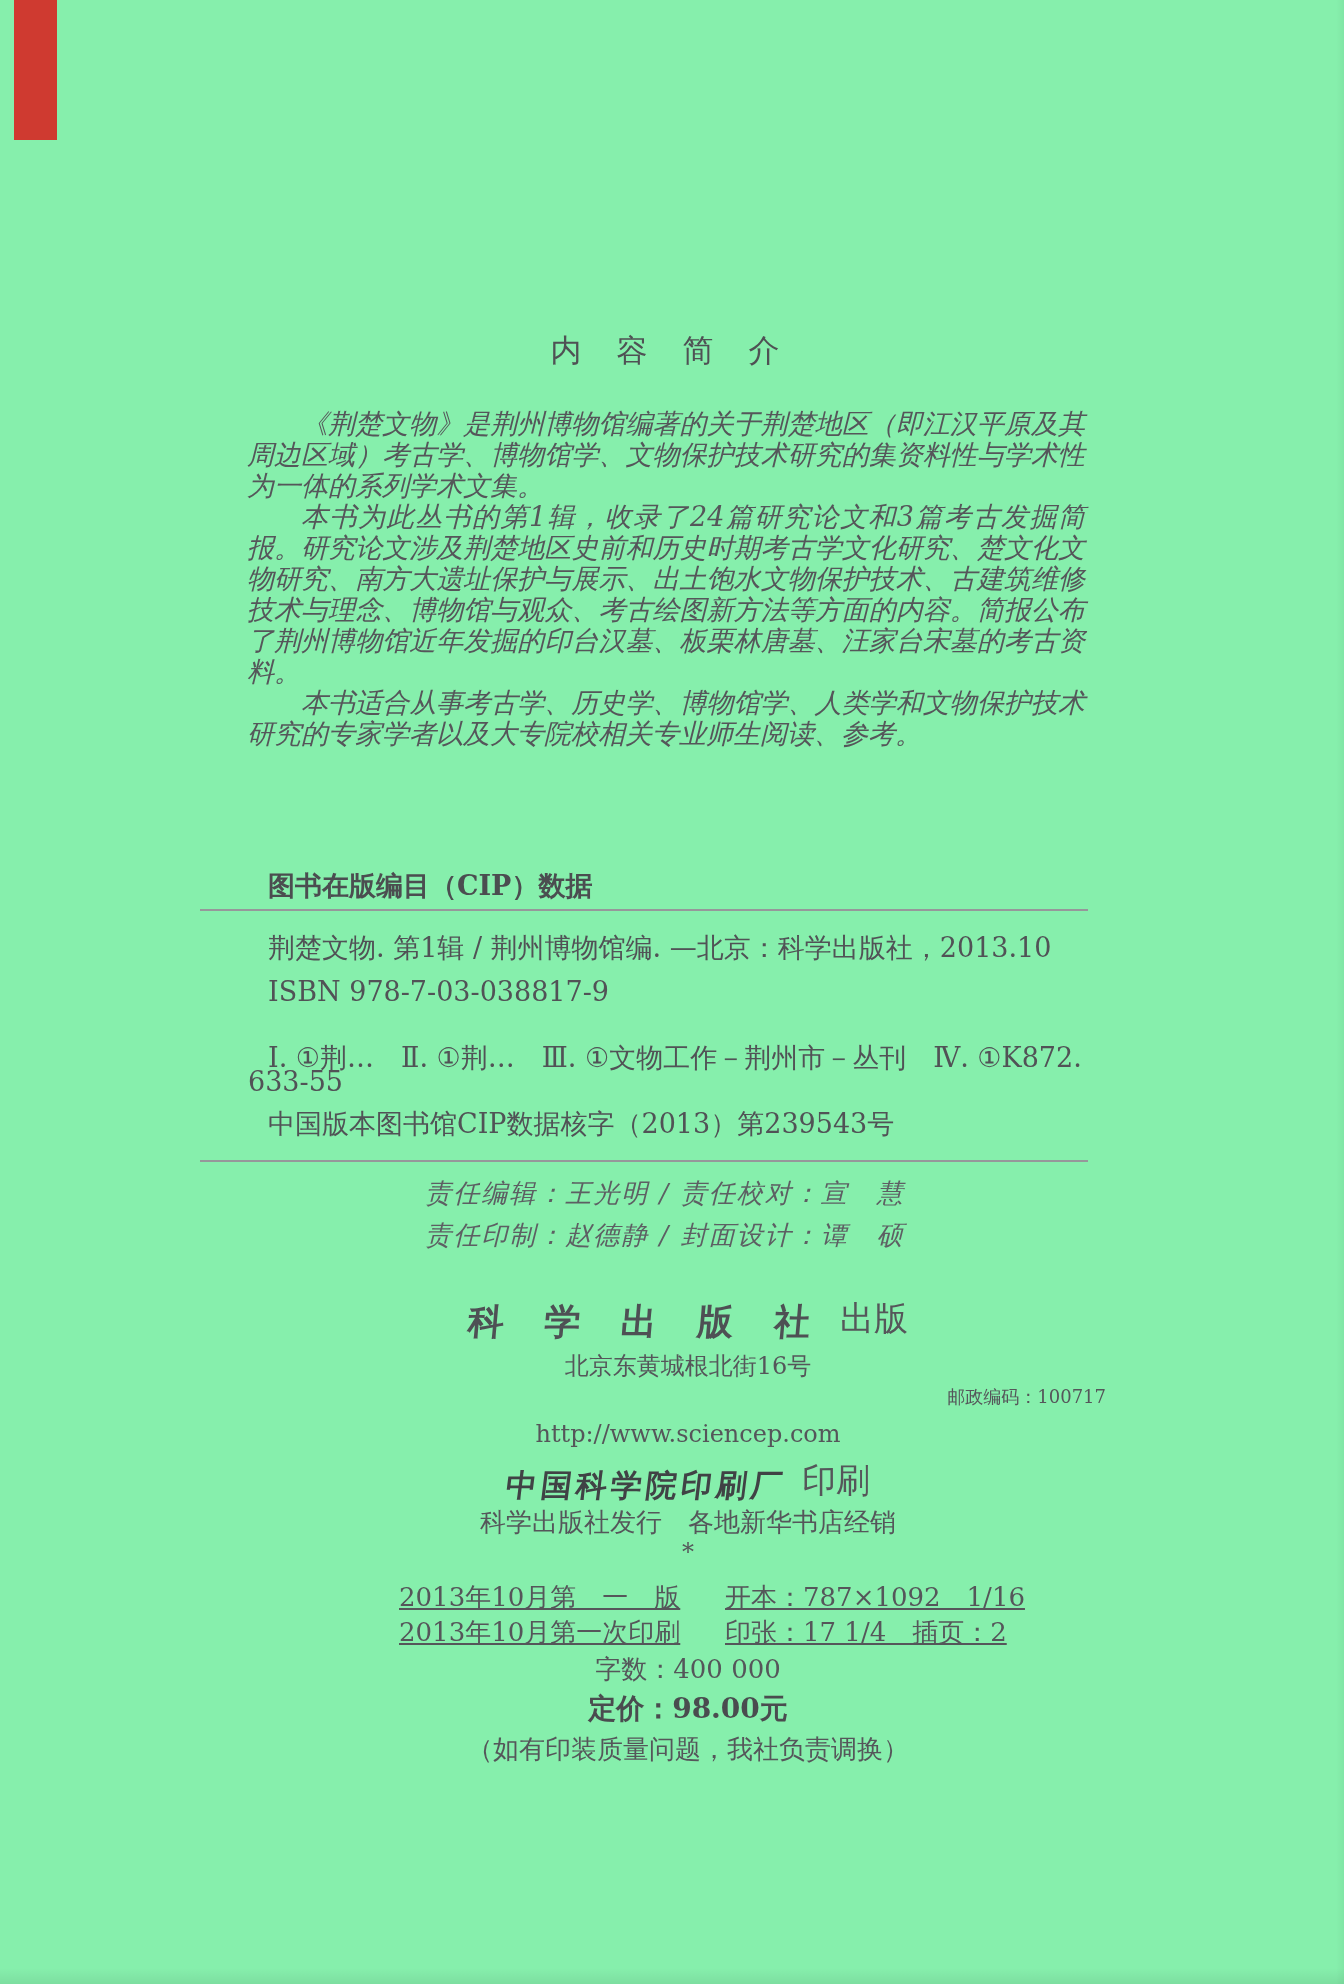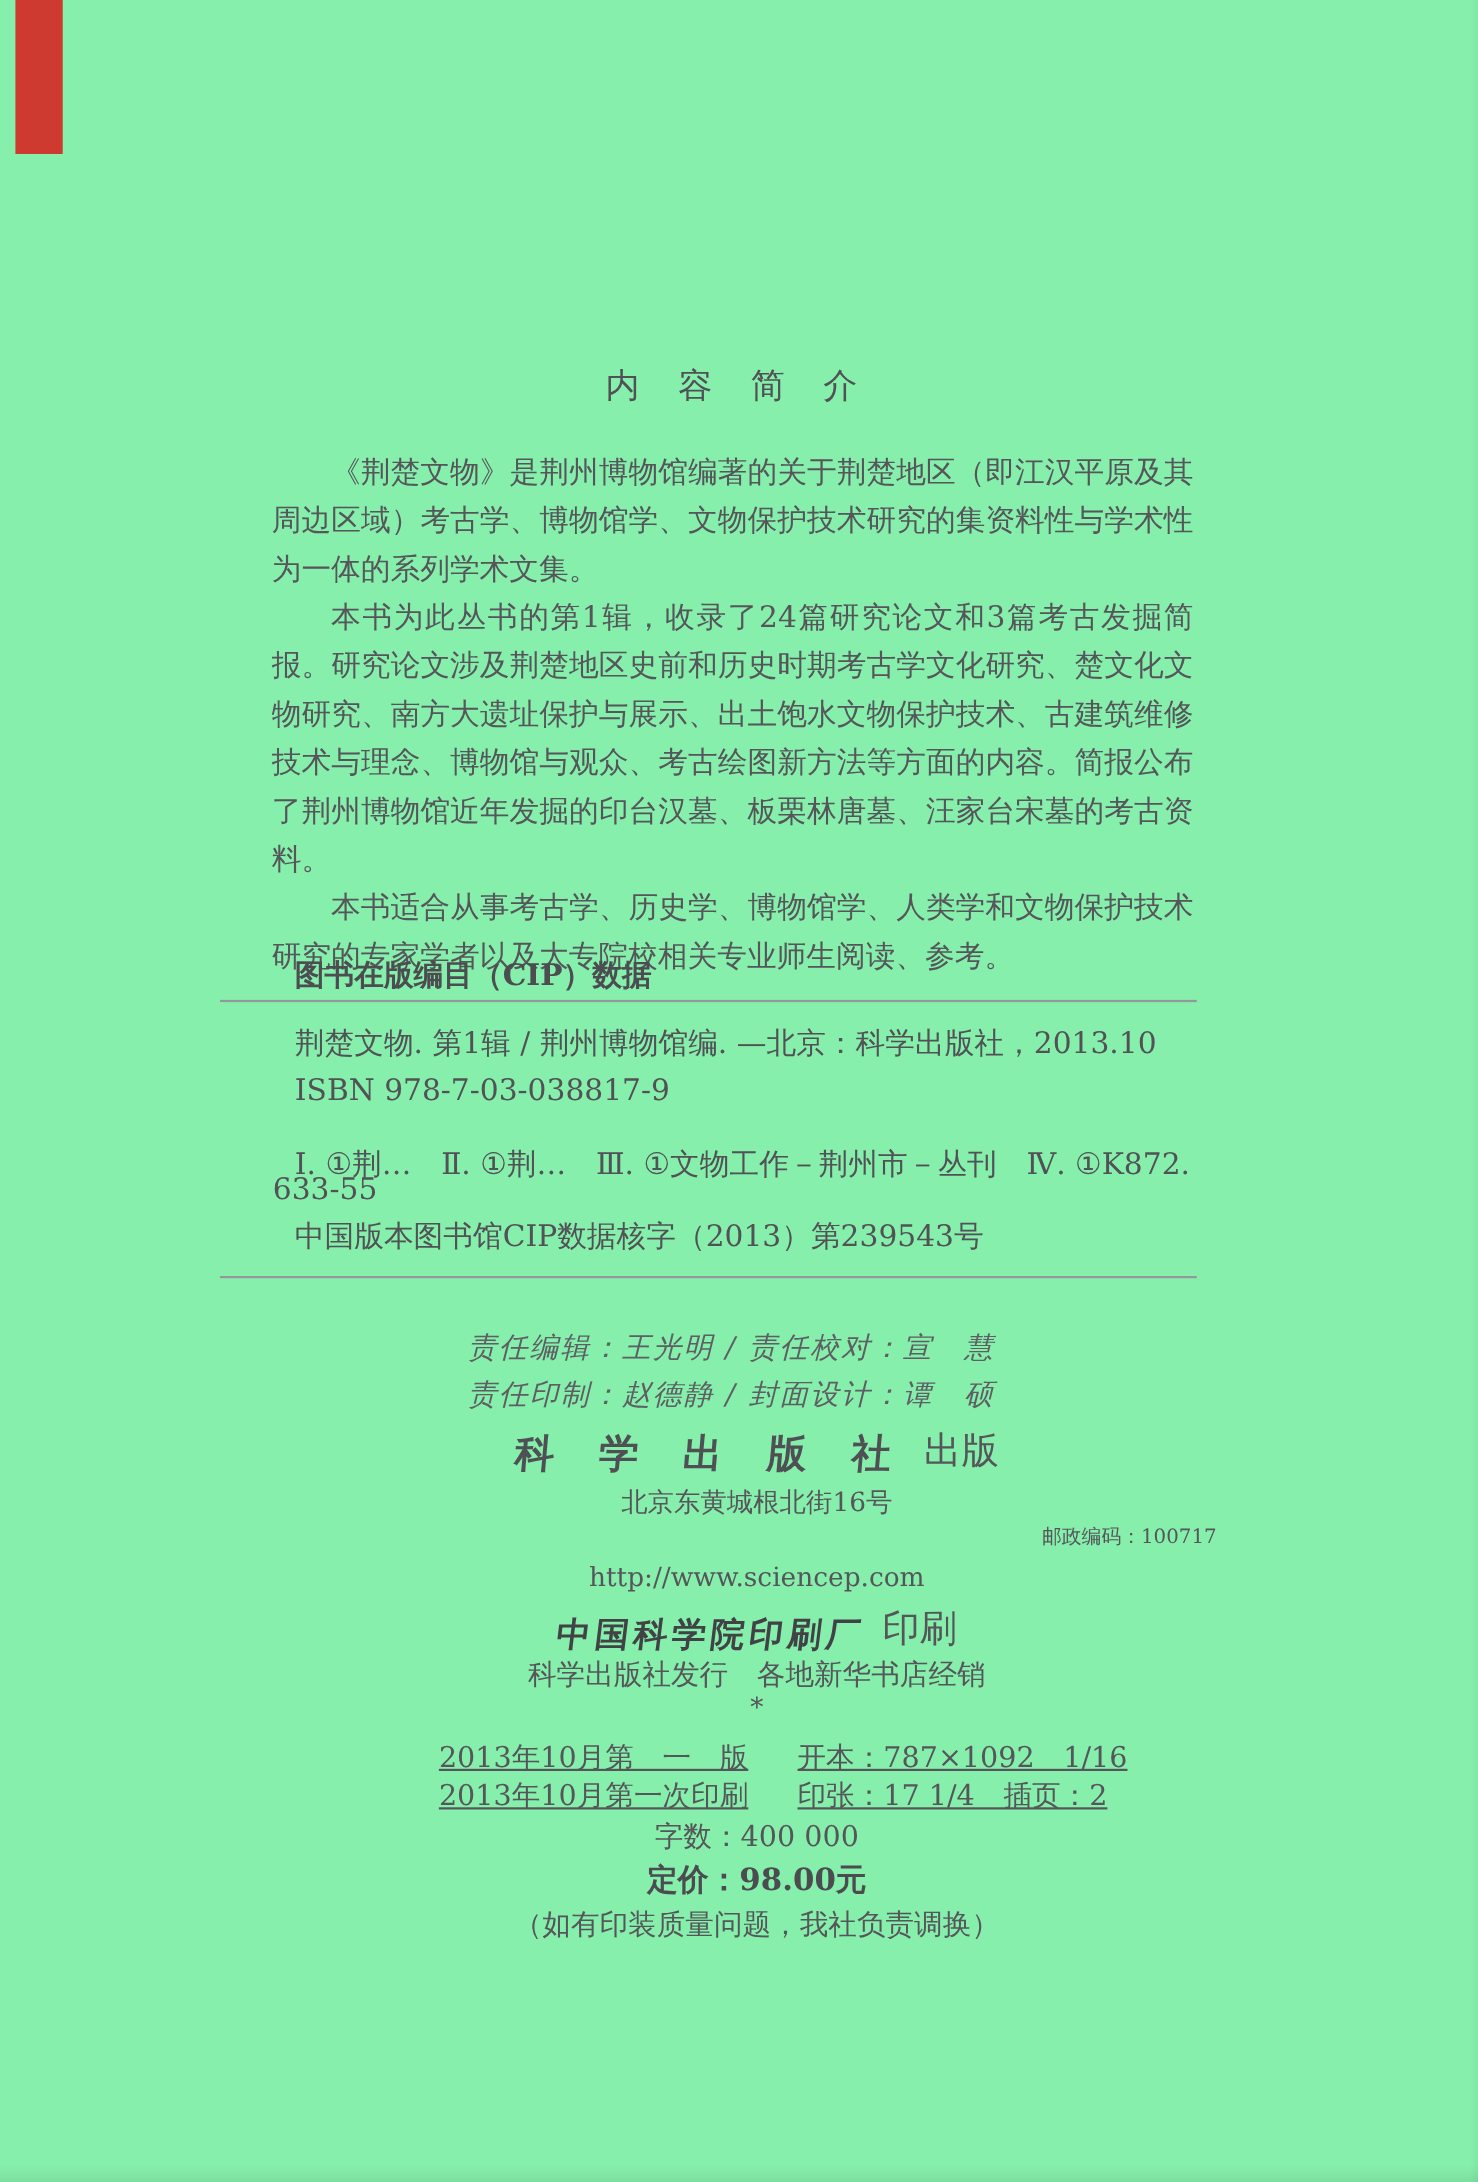--- a/index.html
+++ b/index.html
@@ -23,38 +23,38 @@
   .red-mark{
     position:absolute;left:14px;top:0;width:43px;height:140px;
     background:#cf3a30;
   }
   .doc-title{
     position:absolute;left:247px;top:330px;width:838px;
     text-align:center;font-size:31px;color:#4f5154;letter-spacing:2px;
   }
   .intro{
     position:absolute;left:247px;top:408px;width:838px;
-    font-size:27px;line-height:44px;text-align:justify;color:#55565a;
+    font-size:27px;line-height:31px;text-align:justify;color:#55565a;font-style:italic;
   }
   .intro p{margin:0;text-indent:2em;}
   .cip-line{position:absolute;font-size:27px;color:#515256;white-space:nowrap;}
   .cip-header{left:268px;top:868px;font-weight:bold;color:#4b4d50;}
   .cip-entry1{left:268px;top:930px;}
   .cip-isbn{left:268px;top:976px;}
   .cip-class1{left:268px;top:1020px;margin-top:20px;}
   .cip-class2{left:248px;top:1066px;}
   .cip-record{left:268px;top:1106px;}
   .rule{
     position:absolute;left:200px;width:888px;height:2px;background:#96979a;
   }
   .rule-1{top:909px;}
   .rule-2{top:1160px;}
   .staff{
     position:absolute;left:247px;width:836px;text-align:center;
-    font-size:26px;font-style:italic;color:#5d5f63;letter-spacing:2px;margin-top:32px;
+    font-size:26px;font-style:italic;color:#5d5f63;letter-spacing:2px;
   }
   .staff-1{top:1176px;}
   .staff-2{top:1218px;}
   .center-line{
     position:absolute;left:270px;width:836px;text-align:center;
     color:#55565a;white-space:nowrap;
   }
   .pub-name{top:1296px;}
   .calli{
     display:inline-block;transform:skewX(-5deg);

